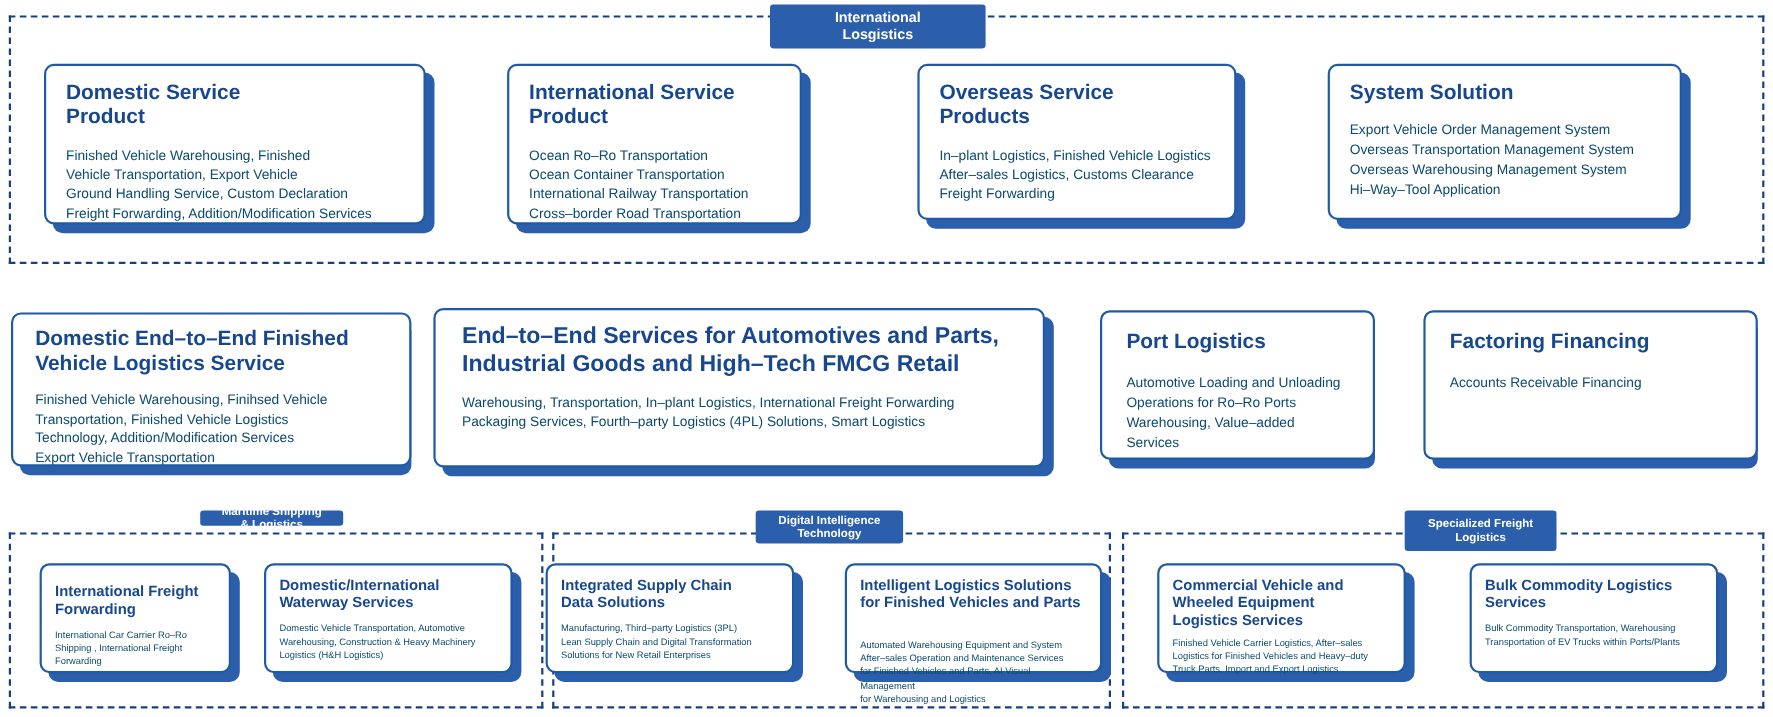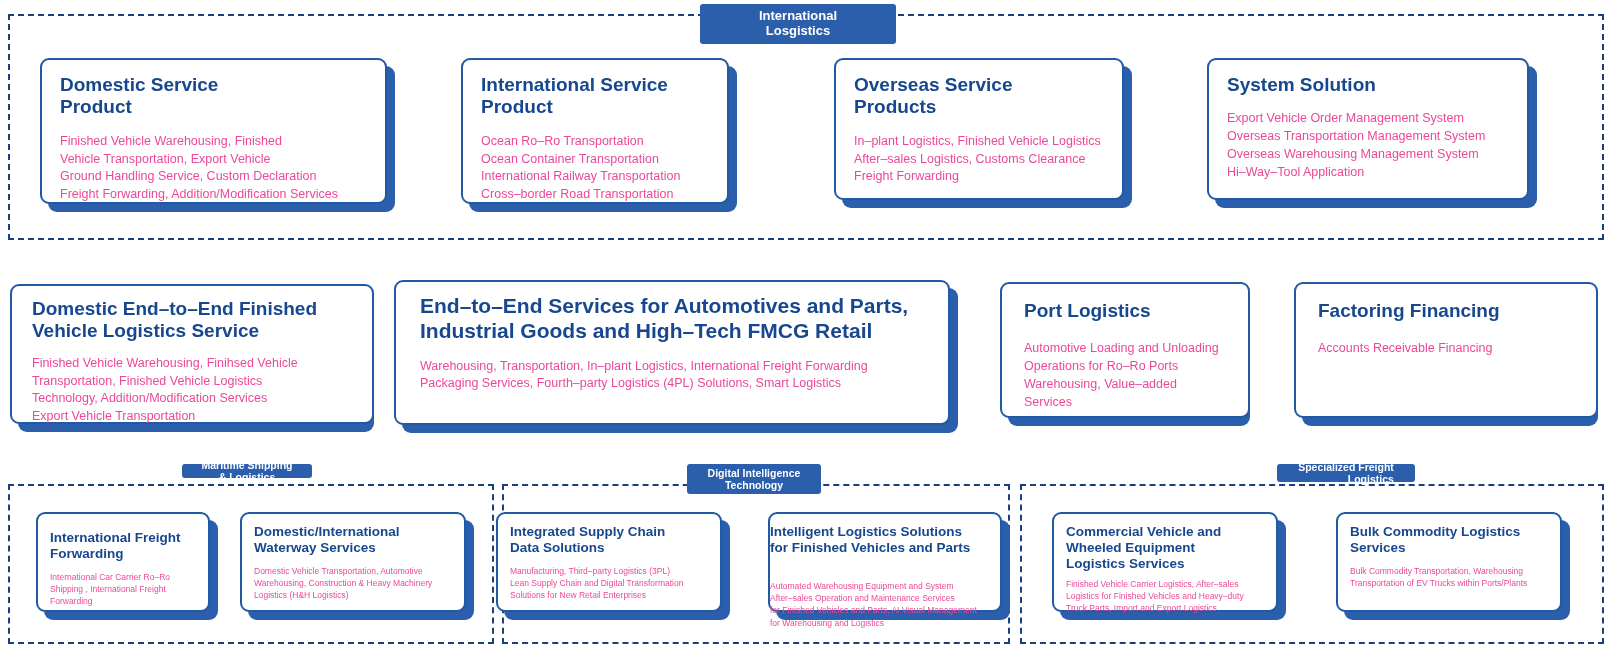--- a/index.html
+++ b/index.html
@@ -57,21 +57,21 @@
     background: #2b5eab;
     border-radius: 9px;
     z-index: 1;
   }
   .card-title {
     font-weight: bold;
     color: #17478f;
     line-height: 1.18;
   }
   .card-body {
-    color: #ec4899;
+    color: #0c4a6e;
     line-height: 1.42;
     white-space: pre-line;
   }
 
   
   .r1 .card-title { font-size: 19px; }
   .r1 .card-body { font-size: 12.5px; }
 
   
   .r2 .card-title { font-size: 19px; }
@@ -181,30 +181,30 @@
 
   <div class="card-shadow" style="left:504px; top:520px; width:226px; height:100px;"></div>
   <div class="card r3" style="left:496px; top:512px; width:226px; height:100px; padding:10px 12px;">
     <div class="card-title" style="width:160px;">Integrated Supply Chain Data Solutions</div>
     <div class="card-body" style="margin-top:9px;">Manufacturing, Third–party Logistics (3PL)
 Lean Supply Chain and Digital Transformation
 Solutions for New Retail Enterprises</div>
   </div>
 
   <div class="card-shadow" style="left:776px; top:520px; width:234px; height:100px;"></div>
-  <div class="card r3" style="left:768px; top:512px; width:234px; height:100px; padding:10px 0;">
+  <div class="card r3" style="left:768px; top:512px; width:234px; height:100px; padding:10px 12px;">
     <div class="card-title" style="width:205px;">Intelligent Logistics Solutions for Finished Vehicles and Parts</div>
     <div class="card-body" style="margin-top:24px;">Automated Warehousing Equipment and System
 After–sales Operation and Maintenance Services
 for Finished Vehicles and Parts, AI Visual Management
 for Warehousing and Logistics</div>
   </div>
 
   <div class="group" style="left:1020px; top:484px; width:584px; height:160px;"></div>
-  <div class="group-tab" style="left:1277px; top:464px; width:138px; height:18px; font-size:10.5px; white-space:pre-line;text-align:right;">Specialized Freight
+  <div class="group-tab" style="left:1277px; top:464px; width:138px; height:37px; font-size:10.5px; white-space:pre-line;">Specialized Freight
 Logistics</div>
 
   <div class="card-shadow" style="left:1060px; top:520px; width:226px; height:100px;"></div>
   <div class="card r3" style="left:1052px; top:512px; width:226px; height:100px; padding:10px 12px;">
     <div class="card-title" style="width:185px;">Commercial Vehicle and Wheeled Equipment Logistics Services</div>
     <div class="card-body" style="margin-top:6px;">Finished Vehicle Carrier Logistics,  After–sales
 Logistics for Finished Vehicles and Heavy–duty
 Truck Parts,  Import and Export Logistics</div>
   </div>
 

